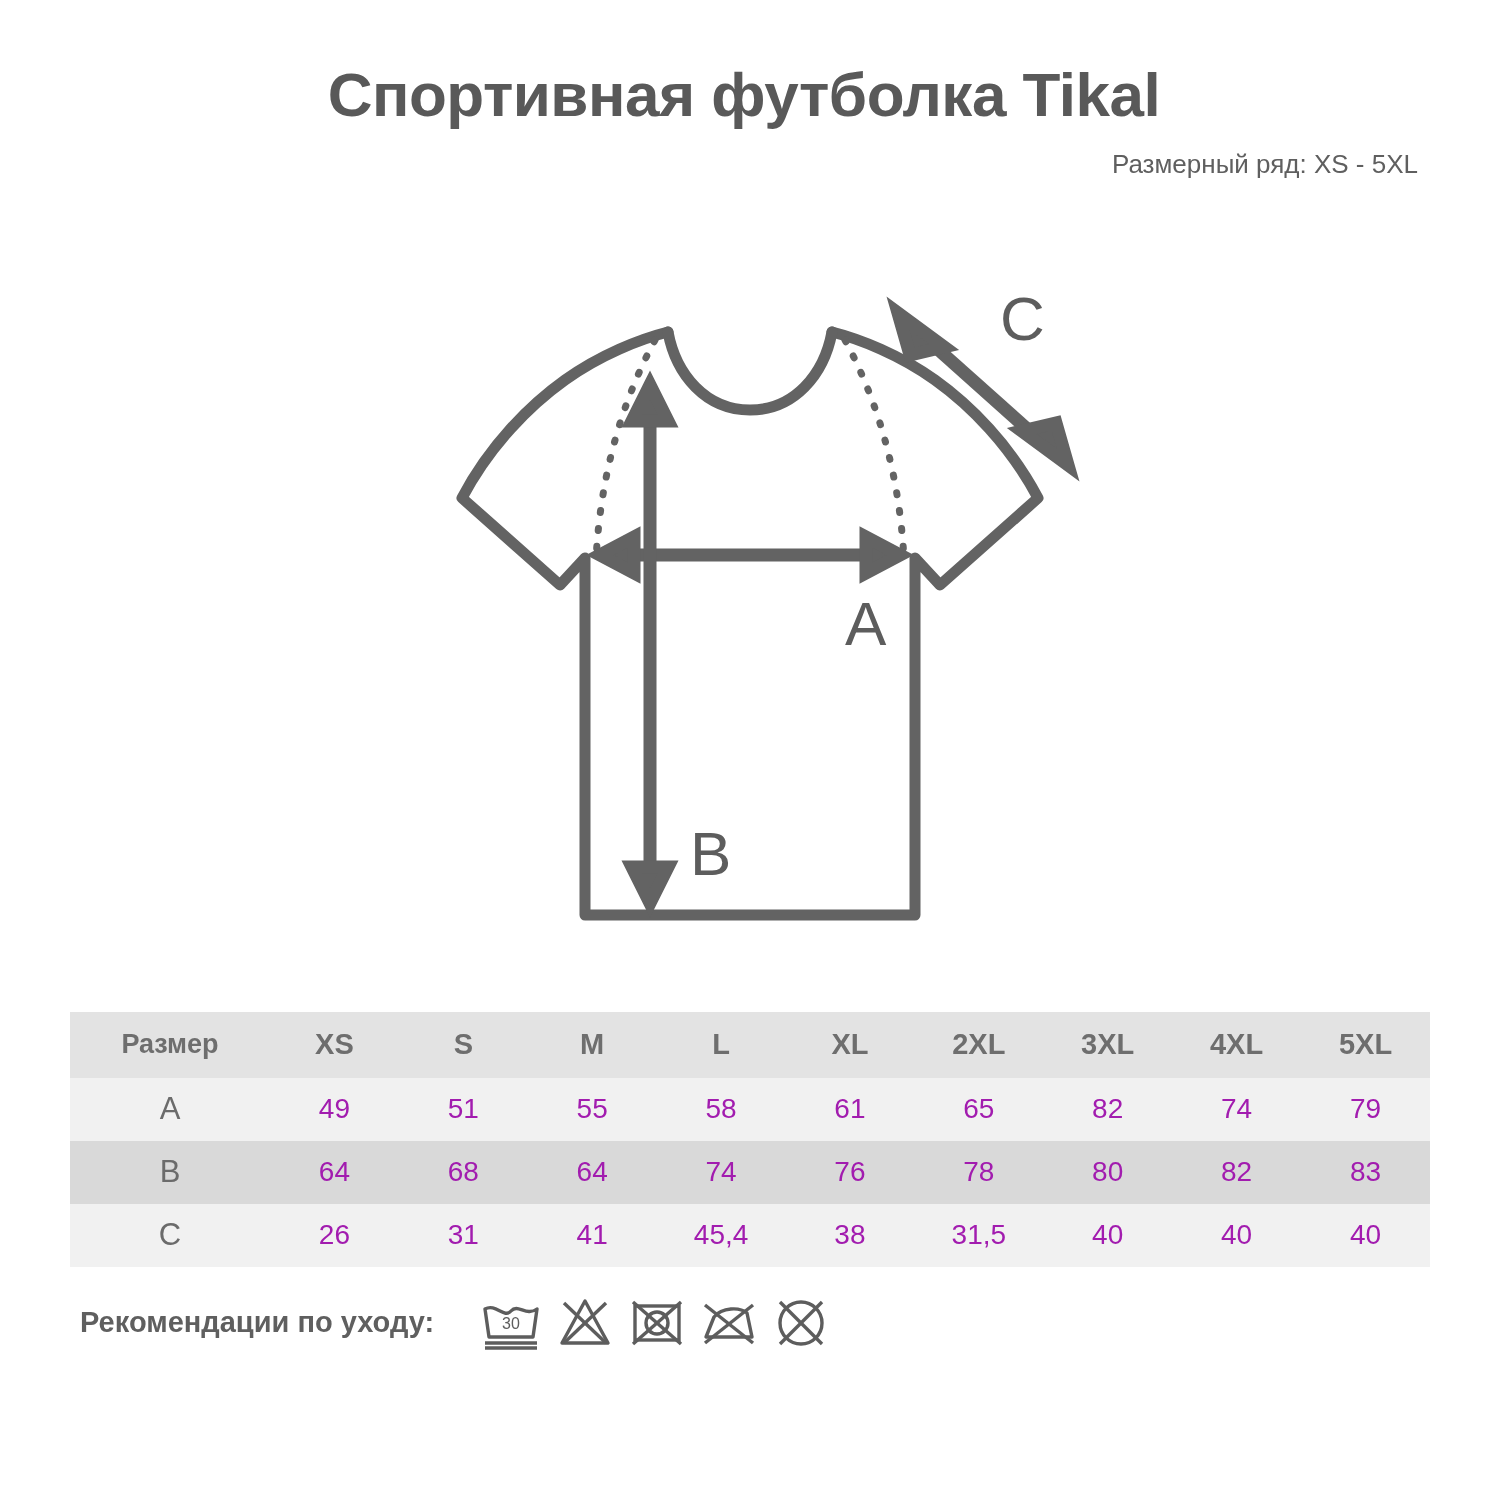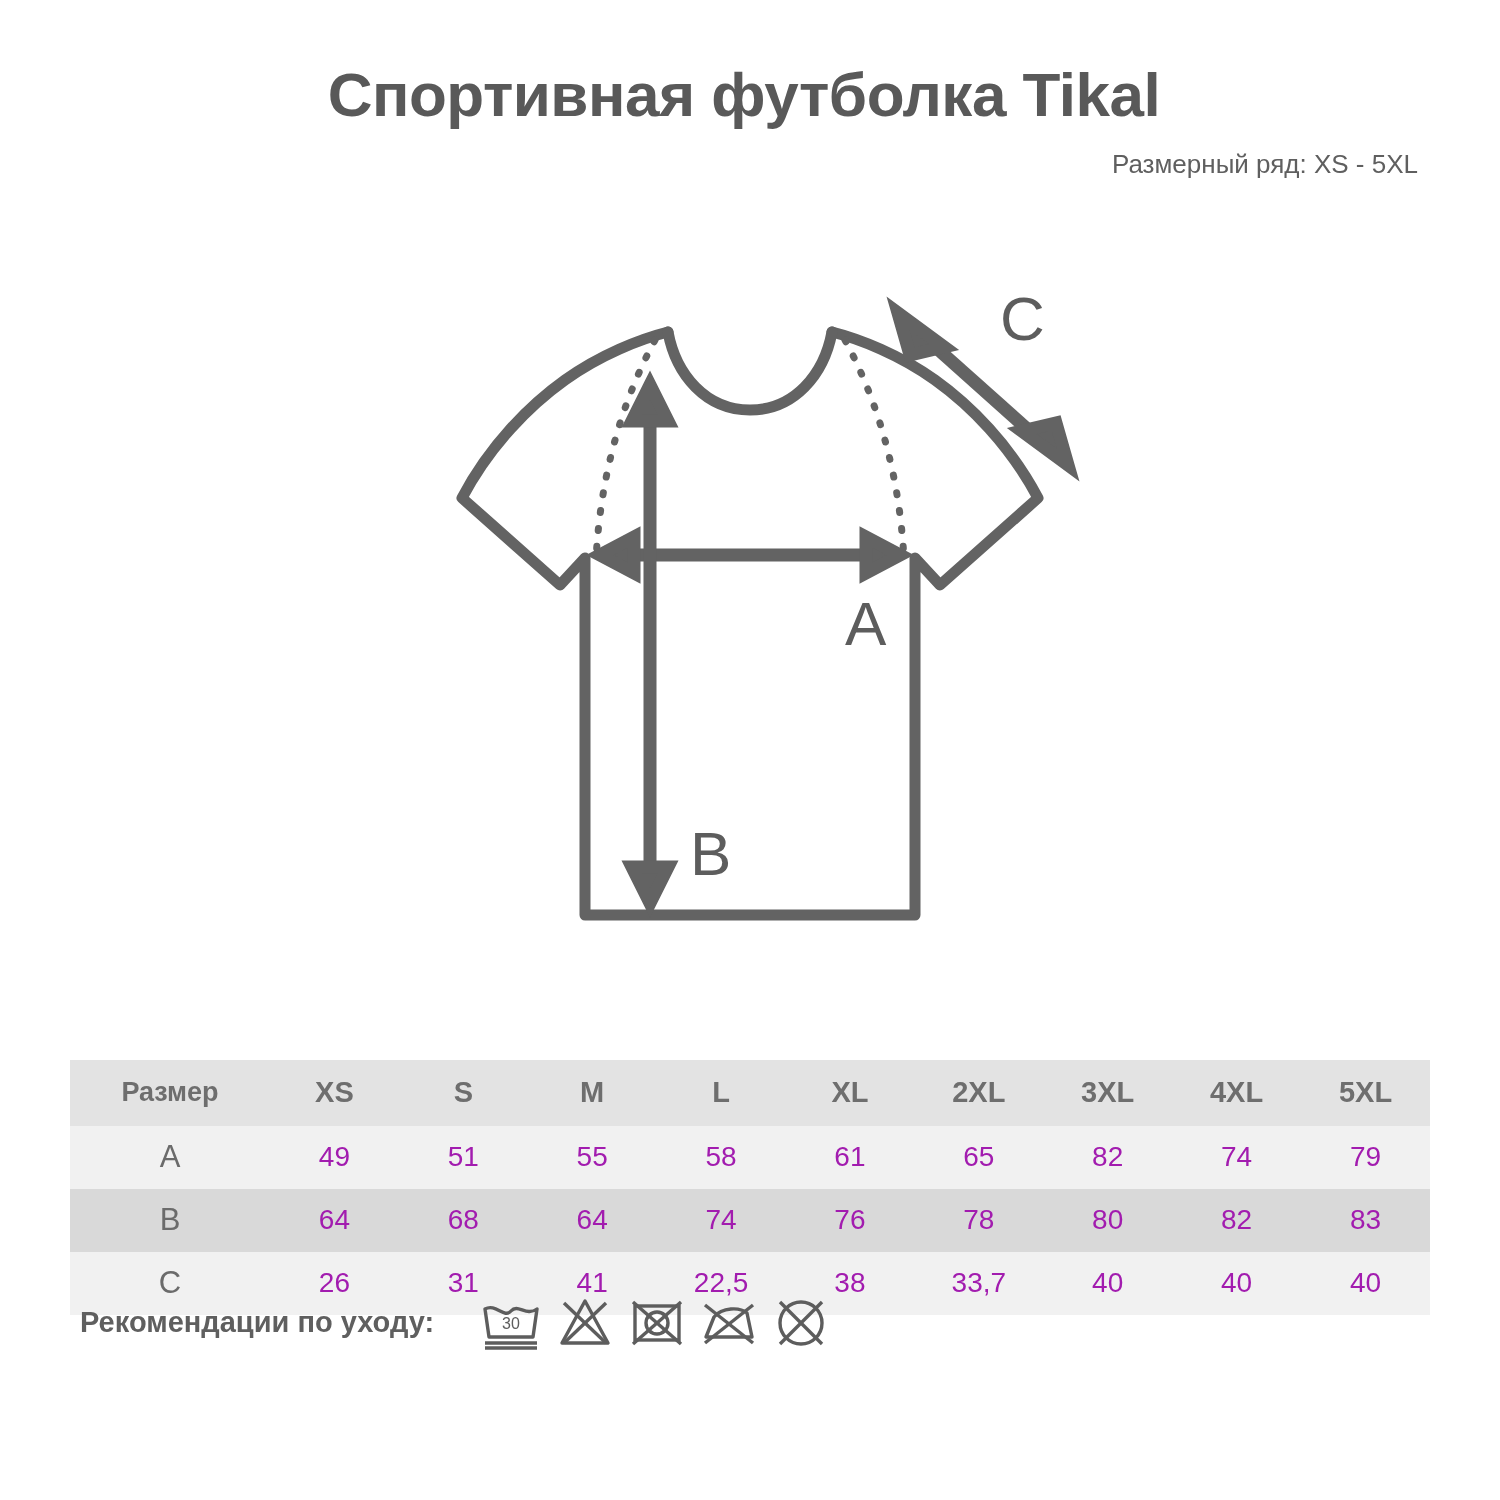--- a/index.html
+++ b/index.html
@@ -54,21 +54,21 @@
     height: 715px;
   }
   .illustration svg {
     display: block;
   }
 
   
   .size-table {
     position: absolute;
     left: 70px;
-    top: 1060px;
+    top: 1012px;
     width: 1360px;
     border-collapse: collapse;
     table-layout: fixed;
   }
   .size-table td, .size-table th {
     text-align: center;
     font-size: 28px;
     font-weight: normal;
     color: #a21caf;
     padding: 13px 0 14px 0;
@@ -224,23 +224,23 @@
         <td>78</td>
         <td>80</td>
         <td>82</td>
         <td>83</td>
       </tr>
       <tr class="plain">
         <td class="rowlabel">C</td>
         <td>26</td>
         <td>31</td>
         <td>41</td>
-        <td>22,5</td>
+        <td>45,4</td>
         <td>38</td>
-        <td>33,7</td>
+        <td>31,5</td>
         <td>40</td>
         <td>40</td>
         <td>40</td>
       </tr>
     </tbody>
   </table>
 
   <div class="care">
     <div class="care-label">Рекомендации по уходу:</div>
     <div class="care-icons">

